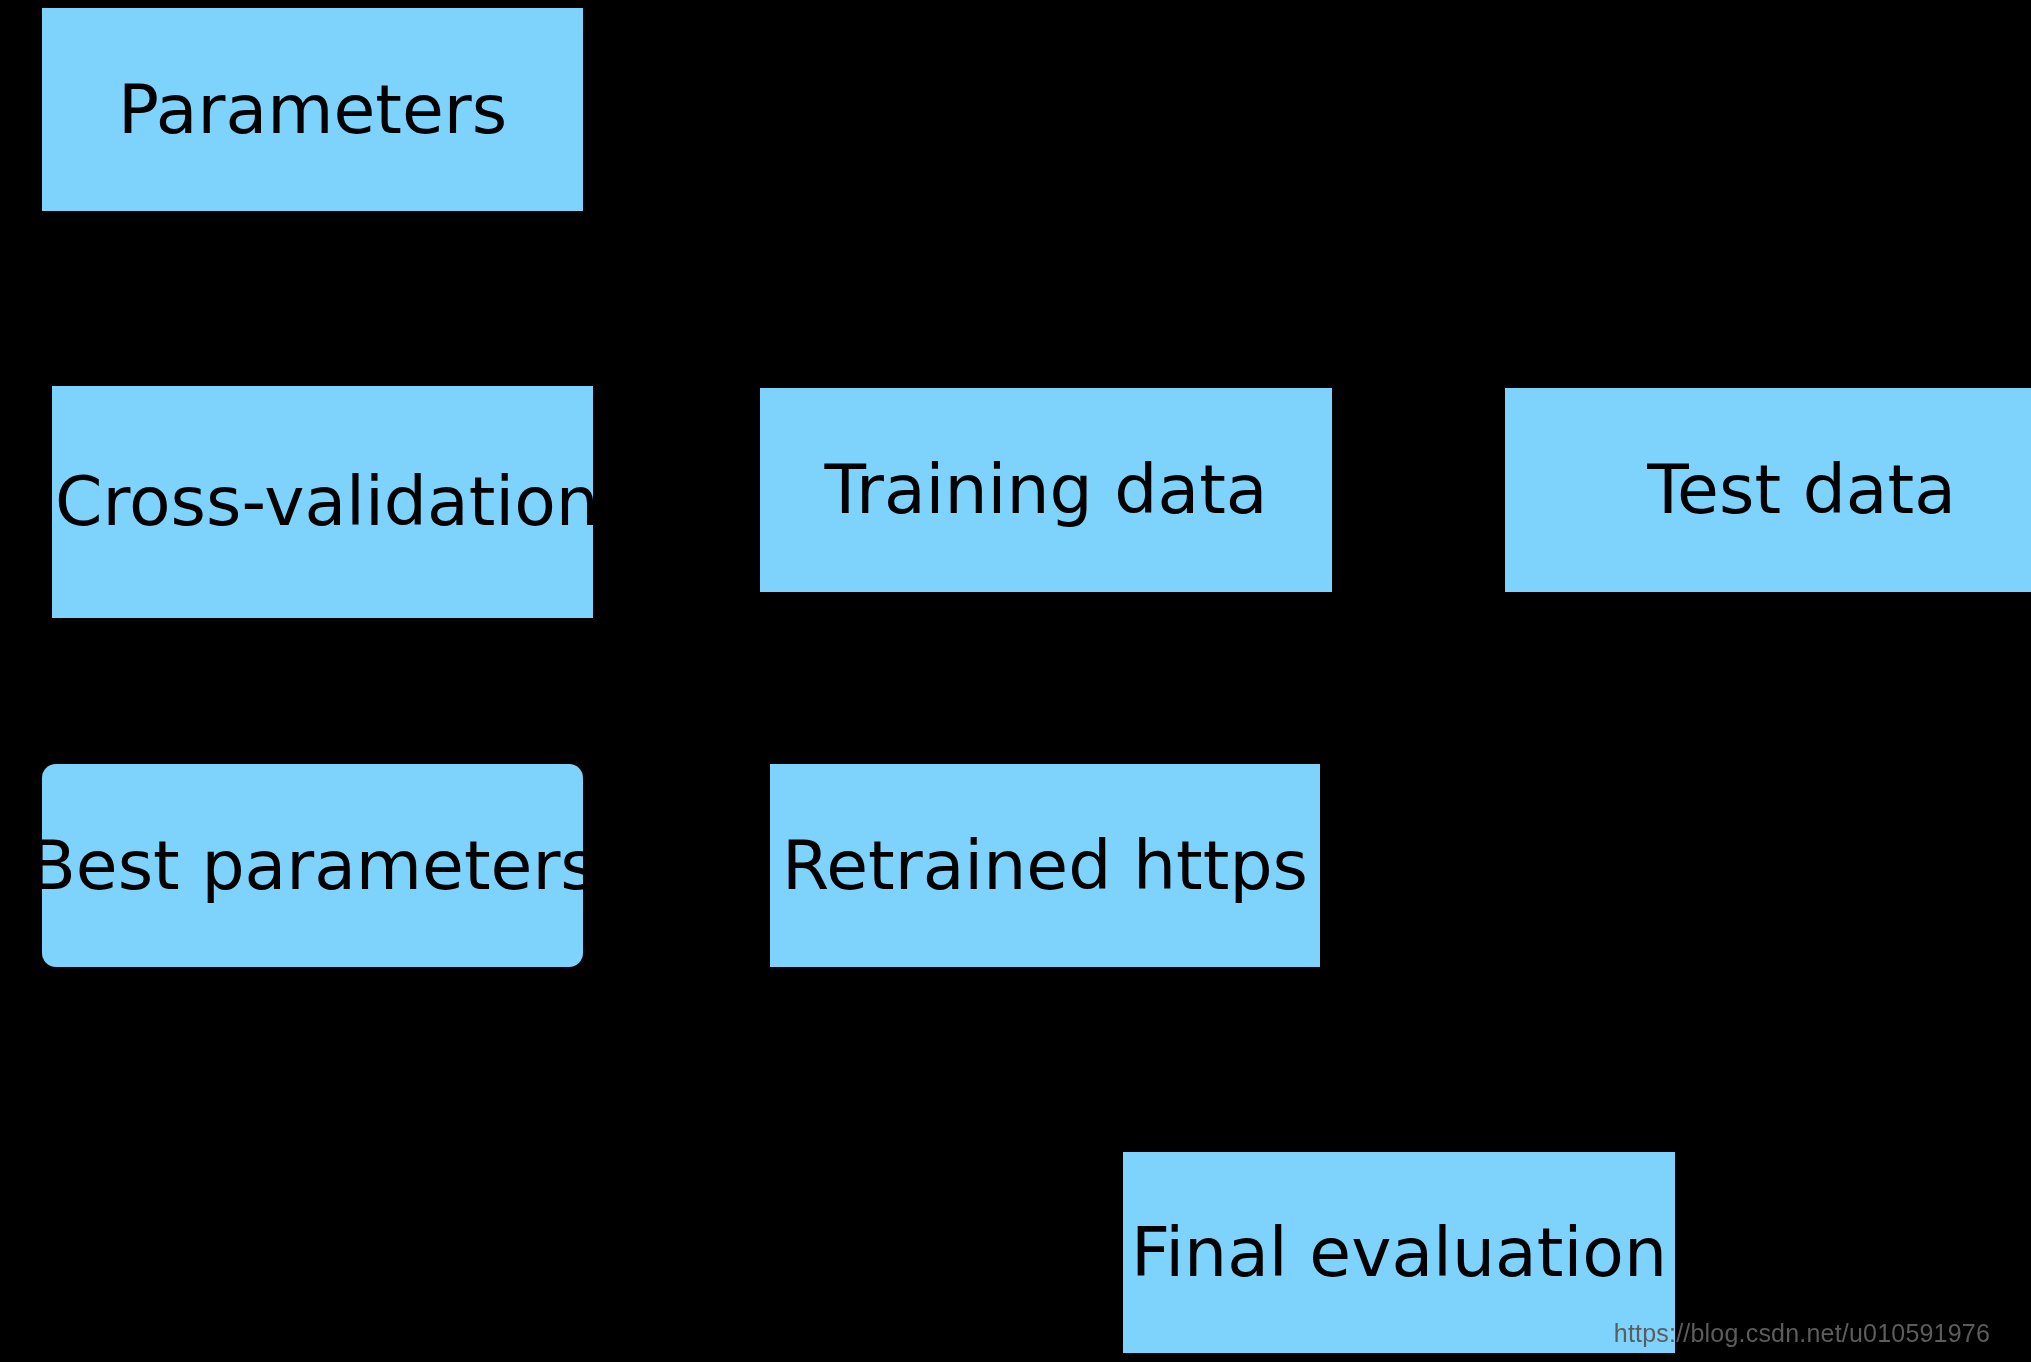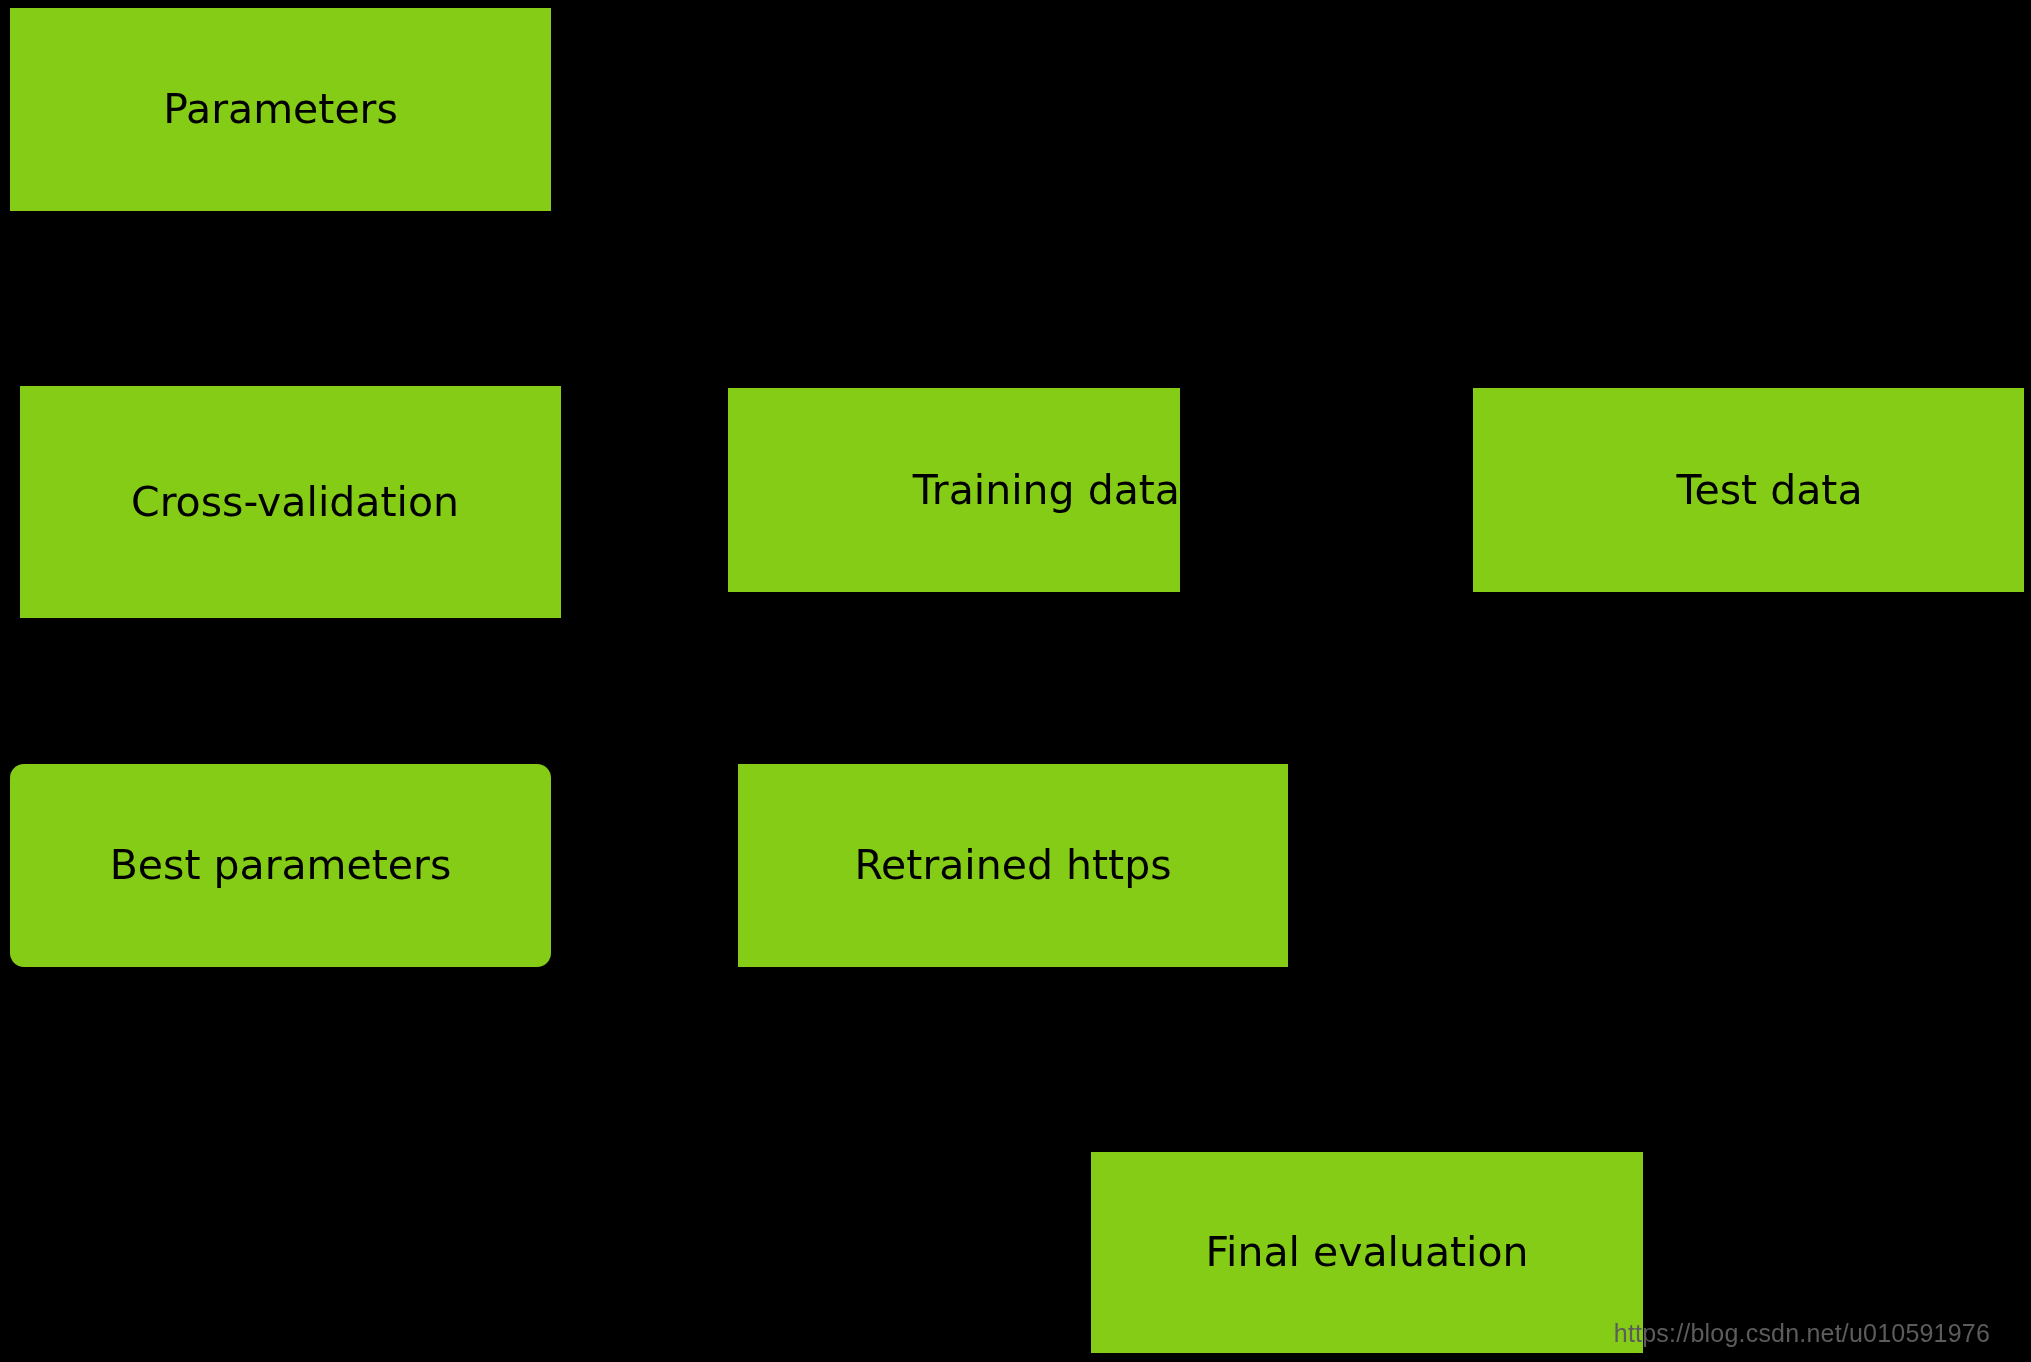--- a/index.html
+++ b/index.html
@@ -17,37 +17,38 @@
     height: 1362px;
     background: #000000;
     overflow: hidden;
   }
   .node {
     position: absolute;
     box-sizing: border-box;
     display: flex;
     align-items: center;
     justify-content: center;
-    background: #84cc16;
+    background: #7dd3fc;
     color: #000000;
-    font-size: 41px;
+    font-size: 68px;
     line-height: 1.0;
     white-space: nowrap;
     letter-spacing: 0px;
     font-weight: 400;
+    margin-left: 32px;
   }
   .node .label {
     display: block;
     text-align: center;
   }
   
   #node-parameters        { left: 10px;   top: 8px;    width: 541px; height: 203px; }
   #node-dataset           { left: 1100px; top: 8px;    width: 543px; height: 201px; }
   #node-cross-validation  { left: 20px;   top: 386px;  width: 541px; height: 232px; padding-left: 9px; }
-  #node-training-data     { left: 728px;  top: 388px;  width: 452px; height: 204px; justify-content: flex-end; }
+  #node-training-data     { left: 728px;  top: 388px;  width: 572px; height: 204px; }
   #node-test-data         { left: 1473px; top: 388px;  width: 551px; height: 204px; padding-left: 42px; }
   #node-best-parameters   { left: 10px;   top: 764px;  width: 541px; height: 203px; border-radius: 14px; }
   #node-retrained-model   { left: 738px;  top: 764px;  width: 550px; height: 203px; }
   #node-final-evaluation  { left: 1091px; top: 1152px; width: 552px; height: 201px; }
 
   .watermark {
     position: absolute;
     right: 41px;
     bottom: 14px;
     color: #5c5c5c;

